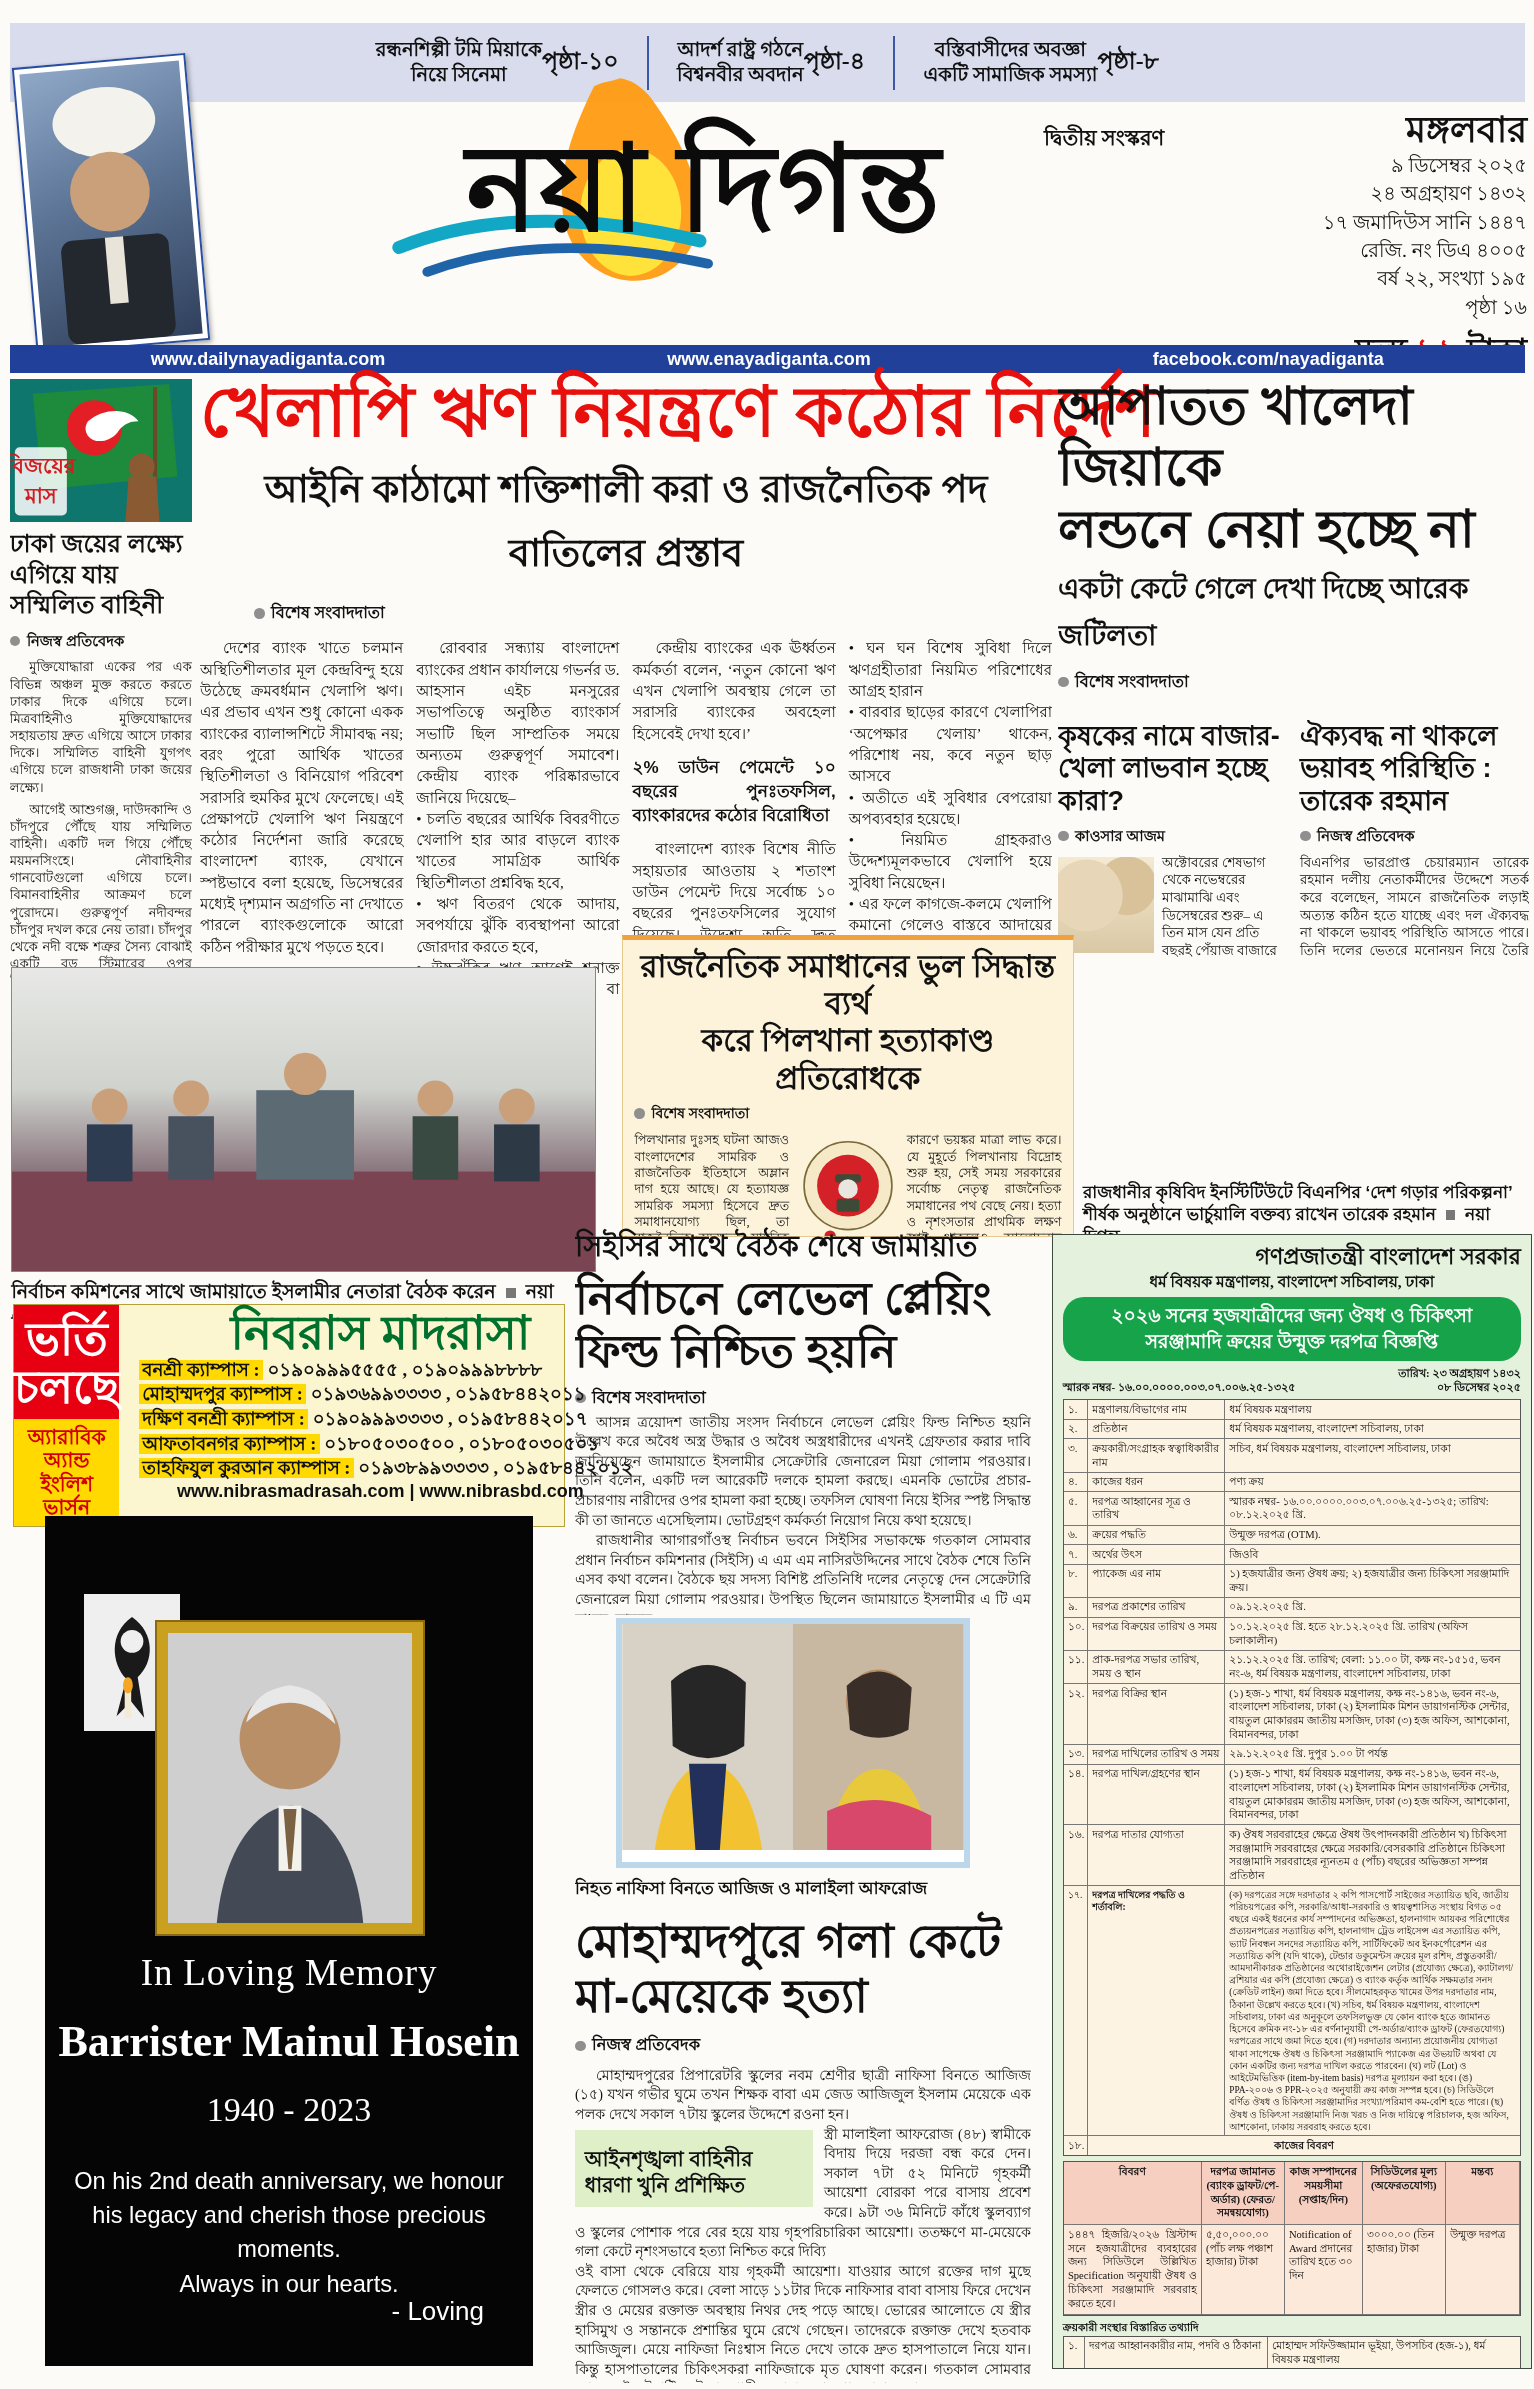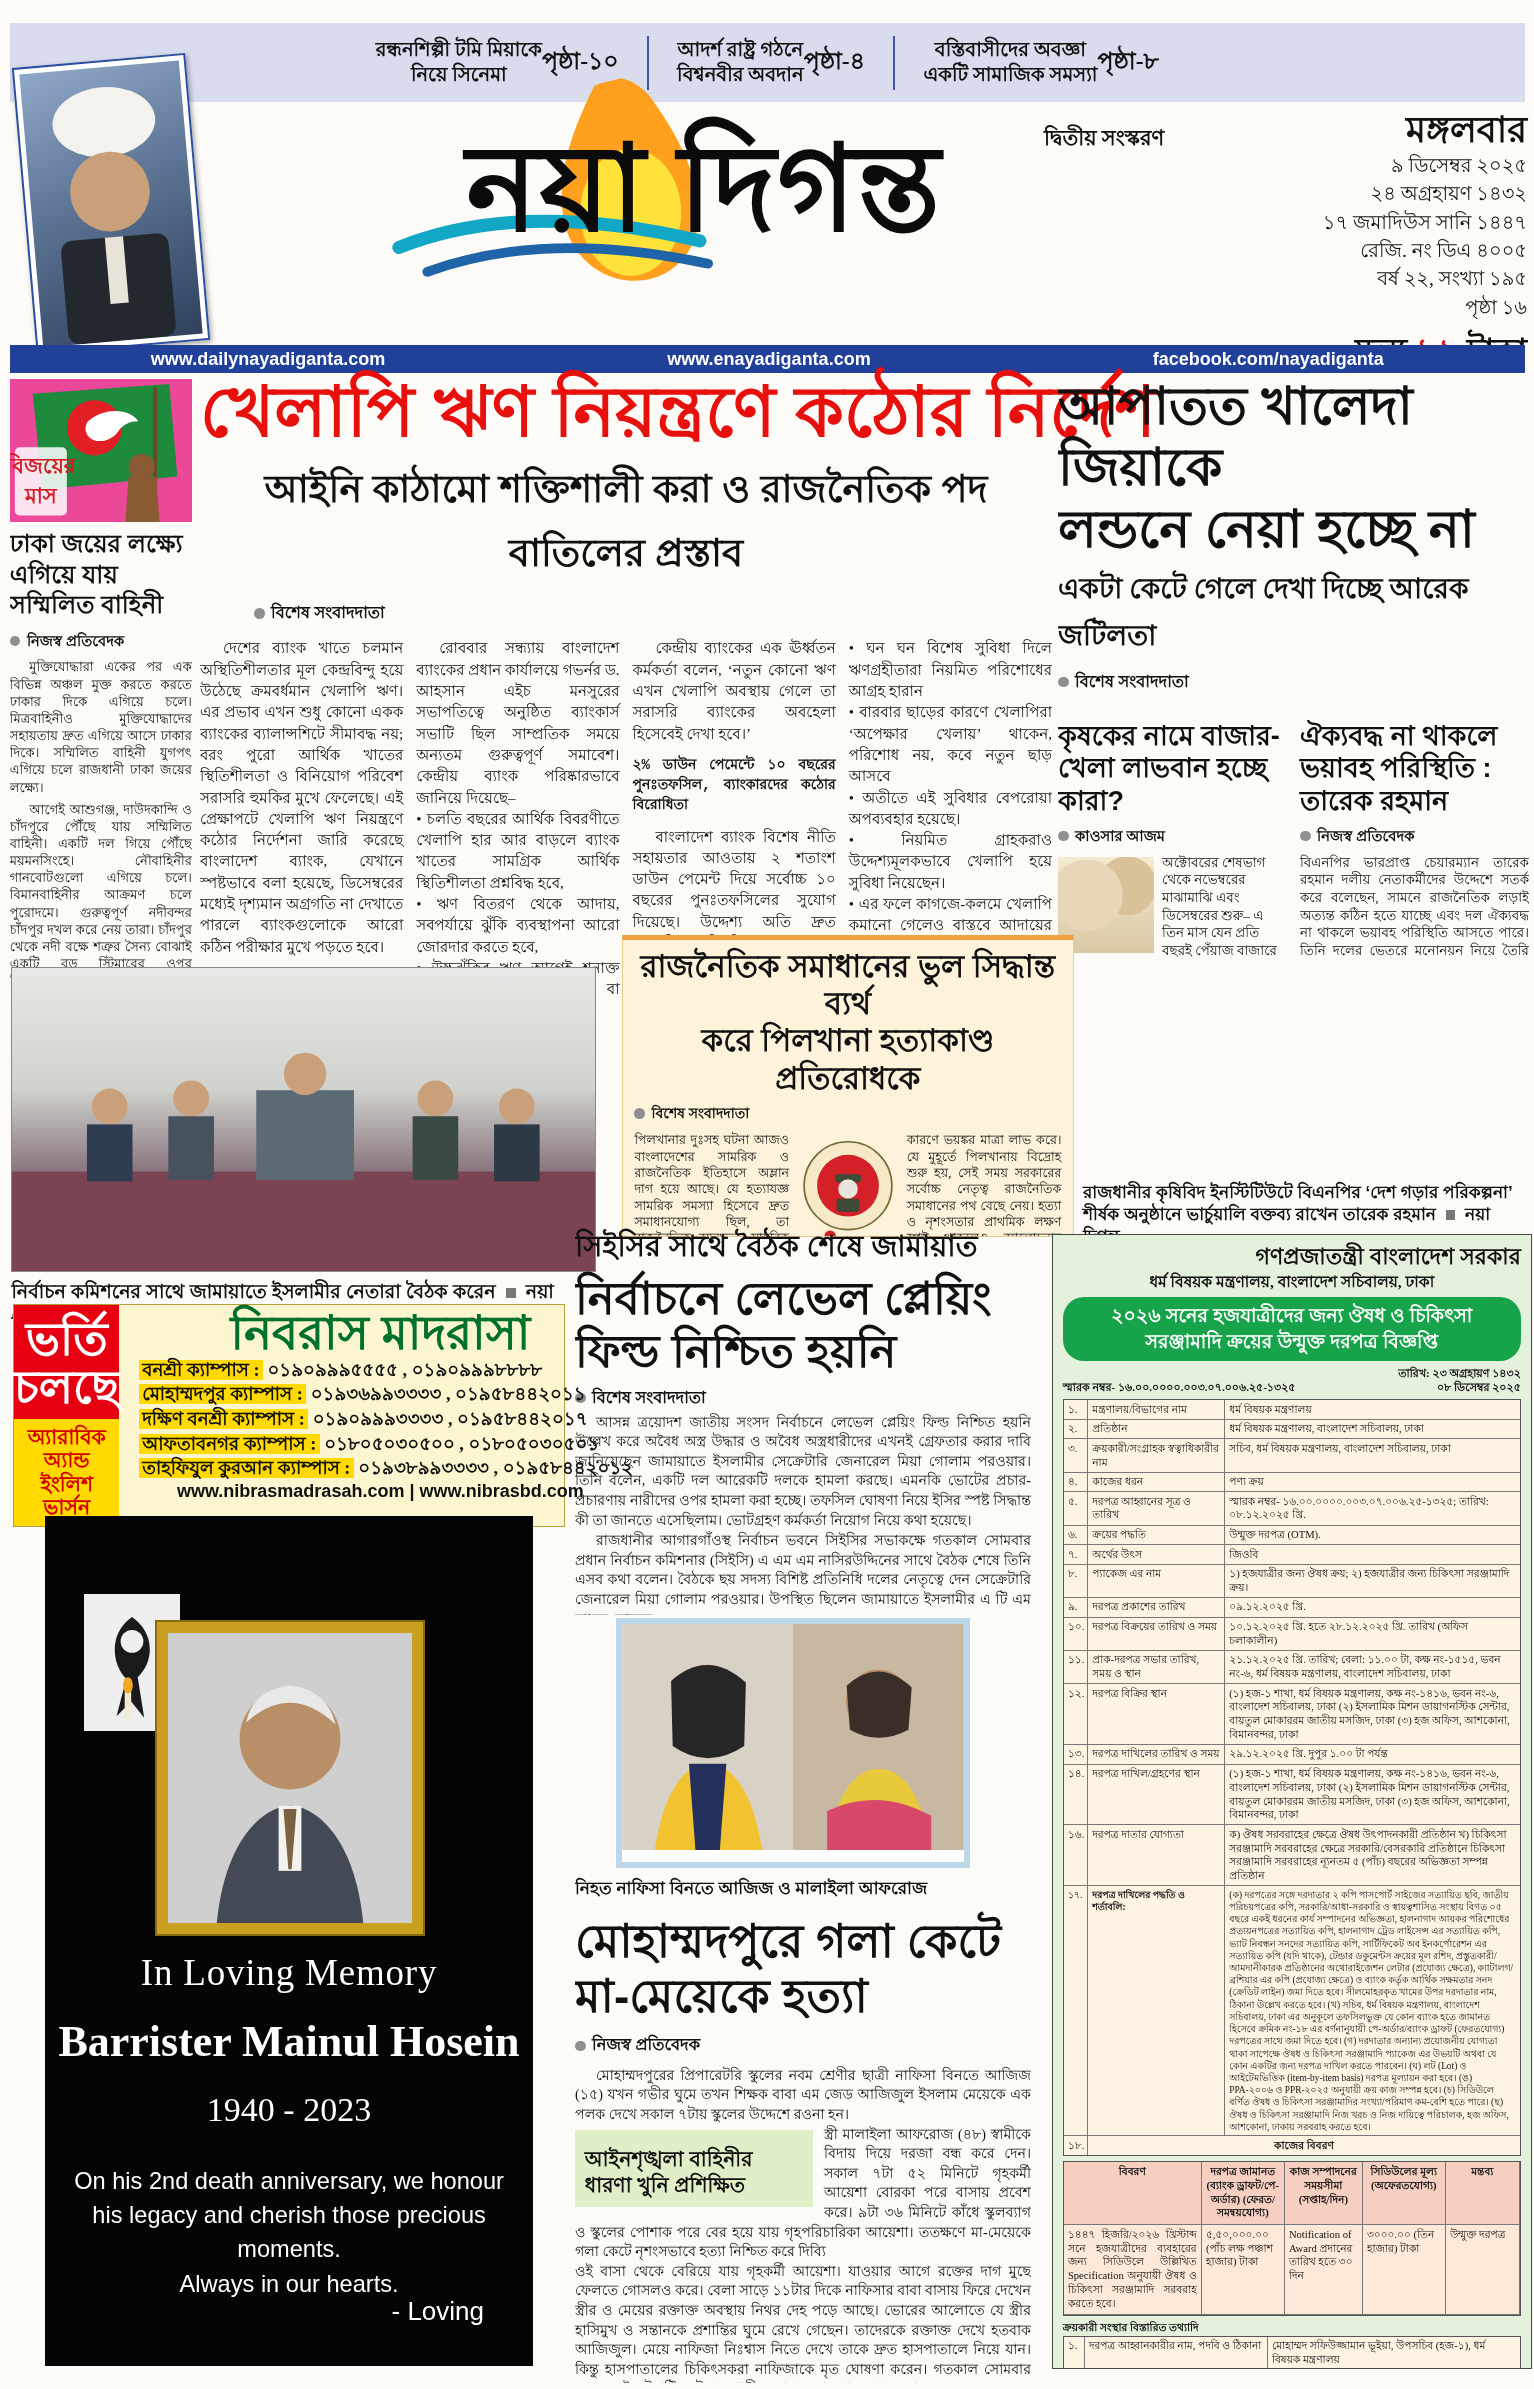--- a/index.html
+++ b/index.html
@@ -30,21 +30,21 @@
   .dates .price .num{color:#e8100c}
   .urlbar{background:#20409a;color:#fff;display:flex;align-items:center;justify-content:space-around;
           font-family:"Liberation Sans",sans-serif;font-weight:bold;font-size:18px}
   
   .lead-h1{color:#e8100c;font-weight:900;font-size:70px;line-height:1.1;white-space:nowrap;text-align:center;
            font-family:"Liberation Sans",sans-serif}
   .lead-h2{font-weight:900;font-size:38px;text-align:center;font-family:"Liberation Sans",sans-serif;margin-top:8.1px}
   .lead-body{column-count:4;column-gap:13px;font-size:15px;line-height:1.42;margin-top:11.4px;height:411px;overflow:hidden}
   .lb{text-align:justify;text-indent:23px}
   .lb.noind{text-indent:0}
-  .lb.sub{font-weight:bold;text-indent:0;font-family:Liberation Mono, monospace;font-size:14px;margin:11px 0}
+  .lb.sub{font-weight:bold;text-indent:0;font-family:Liberation Sans, sans-serif;font-size:17px;margin:11px 0}
   .kh-h1{font-weight:900;font-size:52px;line-height:1.18;font-family:"Liberation Sans",sans-serif}
   .kh-h2{font-weight:bold;font-size:28px;margin-top:6.5px}
   .kh-body{font-size:14.2px;line-height:1.35;margin-top:6.5px}
   .mini-h{font-weight:900;font-size:27px;line-height:1.2;font-family:"Liberation Sans",sans-serif}
   .mini-b{font-size:13.4px;line-height:1.32;margin-top:4.9px}
   .photo-cap{font-weight:bold;font-size:19px;font-family:"Liberation Sans",sans-serif}
   .photo-cap .credit{font-weight:bold}
   .photo-cap .sq{display:inline-block;width:9.8px;height:9.8px;background:#777;margin:0 4.9px}
   .pilk{background:#fcf3da;border:0.8px solid #e8c98e;border-top:5.7px solid #f0a03c;padding:8.1px 11.4px}
   .pilk-h{font-weight:900;font-size:31px;line-height:1.2;text-align:center;font-family:"Liberation Sans",sans-serif}
@@ -146,21 +146,21 @@
       <span>টাকা</span>
     </div>
   </div>
 
   <div class="abs urlbar" style="left:9.8px;top:345px;width:1515px;height:28px">
     <span>www.dailynayadiganta.com</span>
     <span>www.enayadiganta.com</span>
     <span>facebook.com/nayadiganta</span>
   </div>
 
-  <div class="abs" style="left:9.8px;top:379px;width:182px;height:143px;background:#ec4899;overflow:hidden">
+  <div class="abs" style="left:9.8px;top:379px;width:182px;height:143px;background:#0f766e;overflow:hidden">
     <svg width="182" height="143" viewBox="0 0 224 176">
       <polygon points="28,18 196,6 206,120 40,136" fill="#1d8a3c"></polygon>
       <circle cx="104" cy="60" r="34" fill="#e31f25"></circle>
       <path d="M96 52 C116 34 148 36 158 52 C144 52 138 58 132 66 C122 78 104 80 96 70 C92 64 92 58 96 52 Z" fill="#ffffff"></path>
       <rect x="176" y="10" width="5" height="120" fill="#6b4a2a"></rect>
       <circle cx="162" cy="108" r="16" fill="#8a5a33"></circle>
       <path d="M146 120 L180 120 L184 176 L142 176 Z" fill="#8a5a33"></path>
       <rect x="6" y="84" width="64" height="84" rx="6" fill="#ffffff" opacity="0.85"></rect>
       <text x="38" y="116" text-anchor="middle" font-size="26" font-weight="bold" fill="#d21d23" font-family="Liberation Sans, sans-serif">বিজয়ের</text>
       <text x="38" y="152" text-anchor="middle" font-size="26" font-weight="bold" fill="#d21d23" font-family="Liberation Sans, sans-serif">মাস</text>

